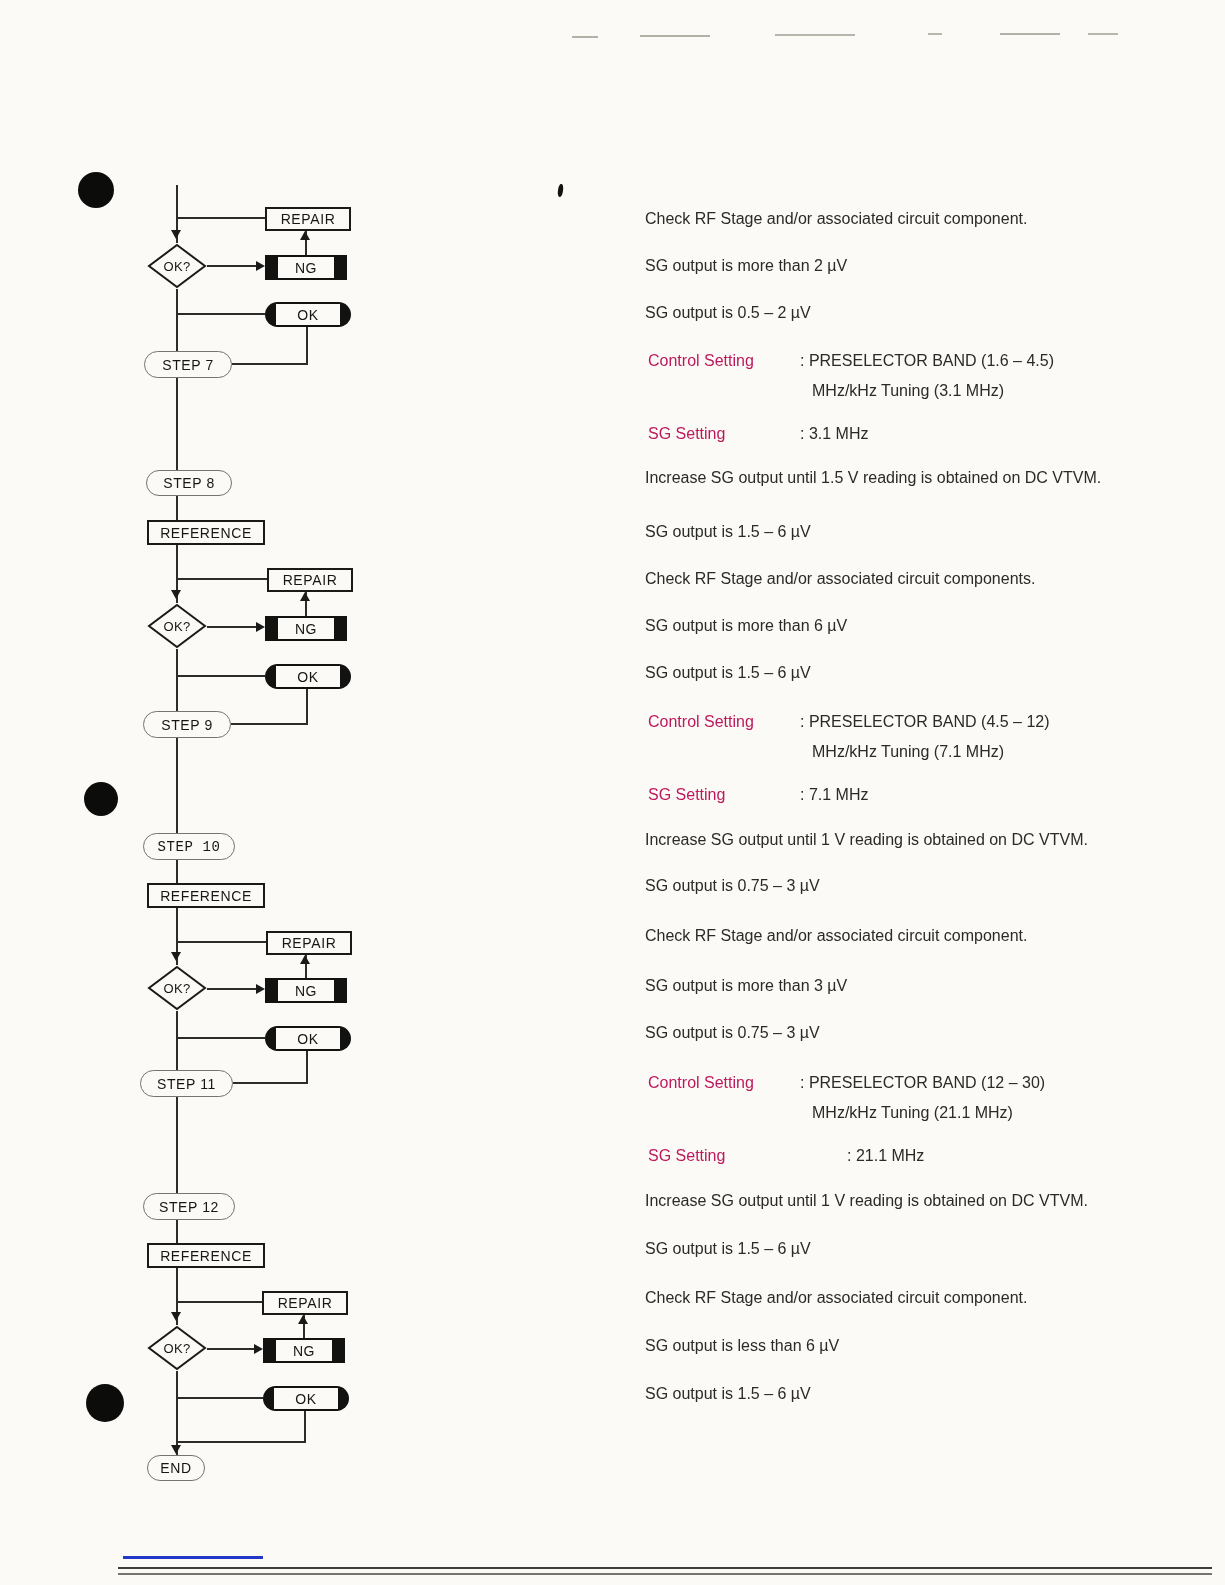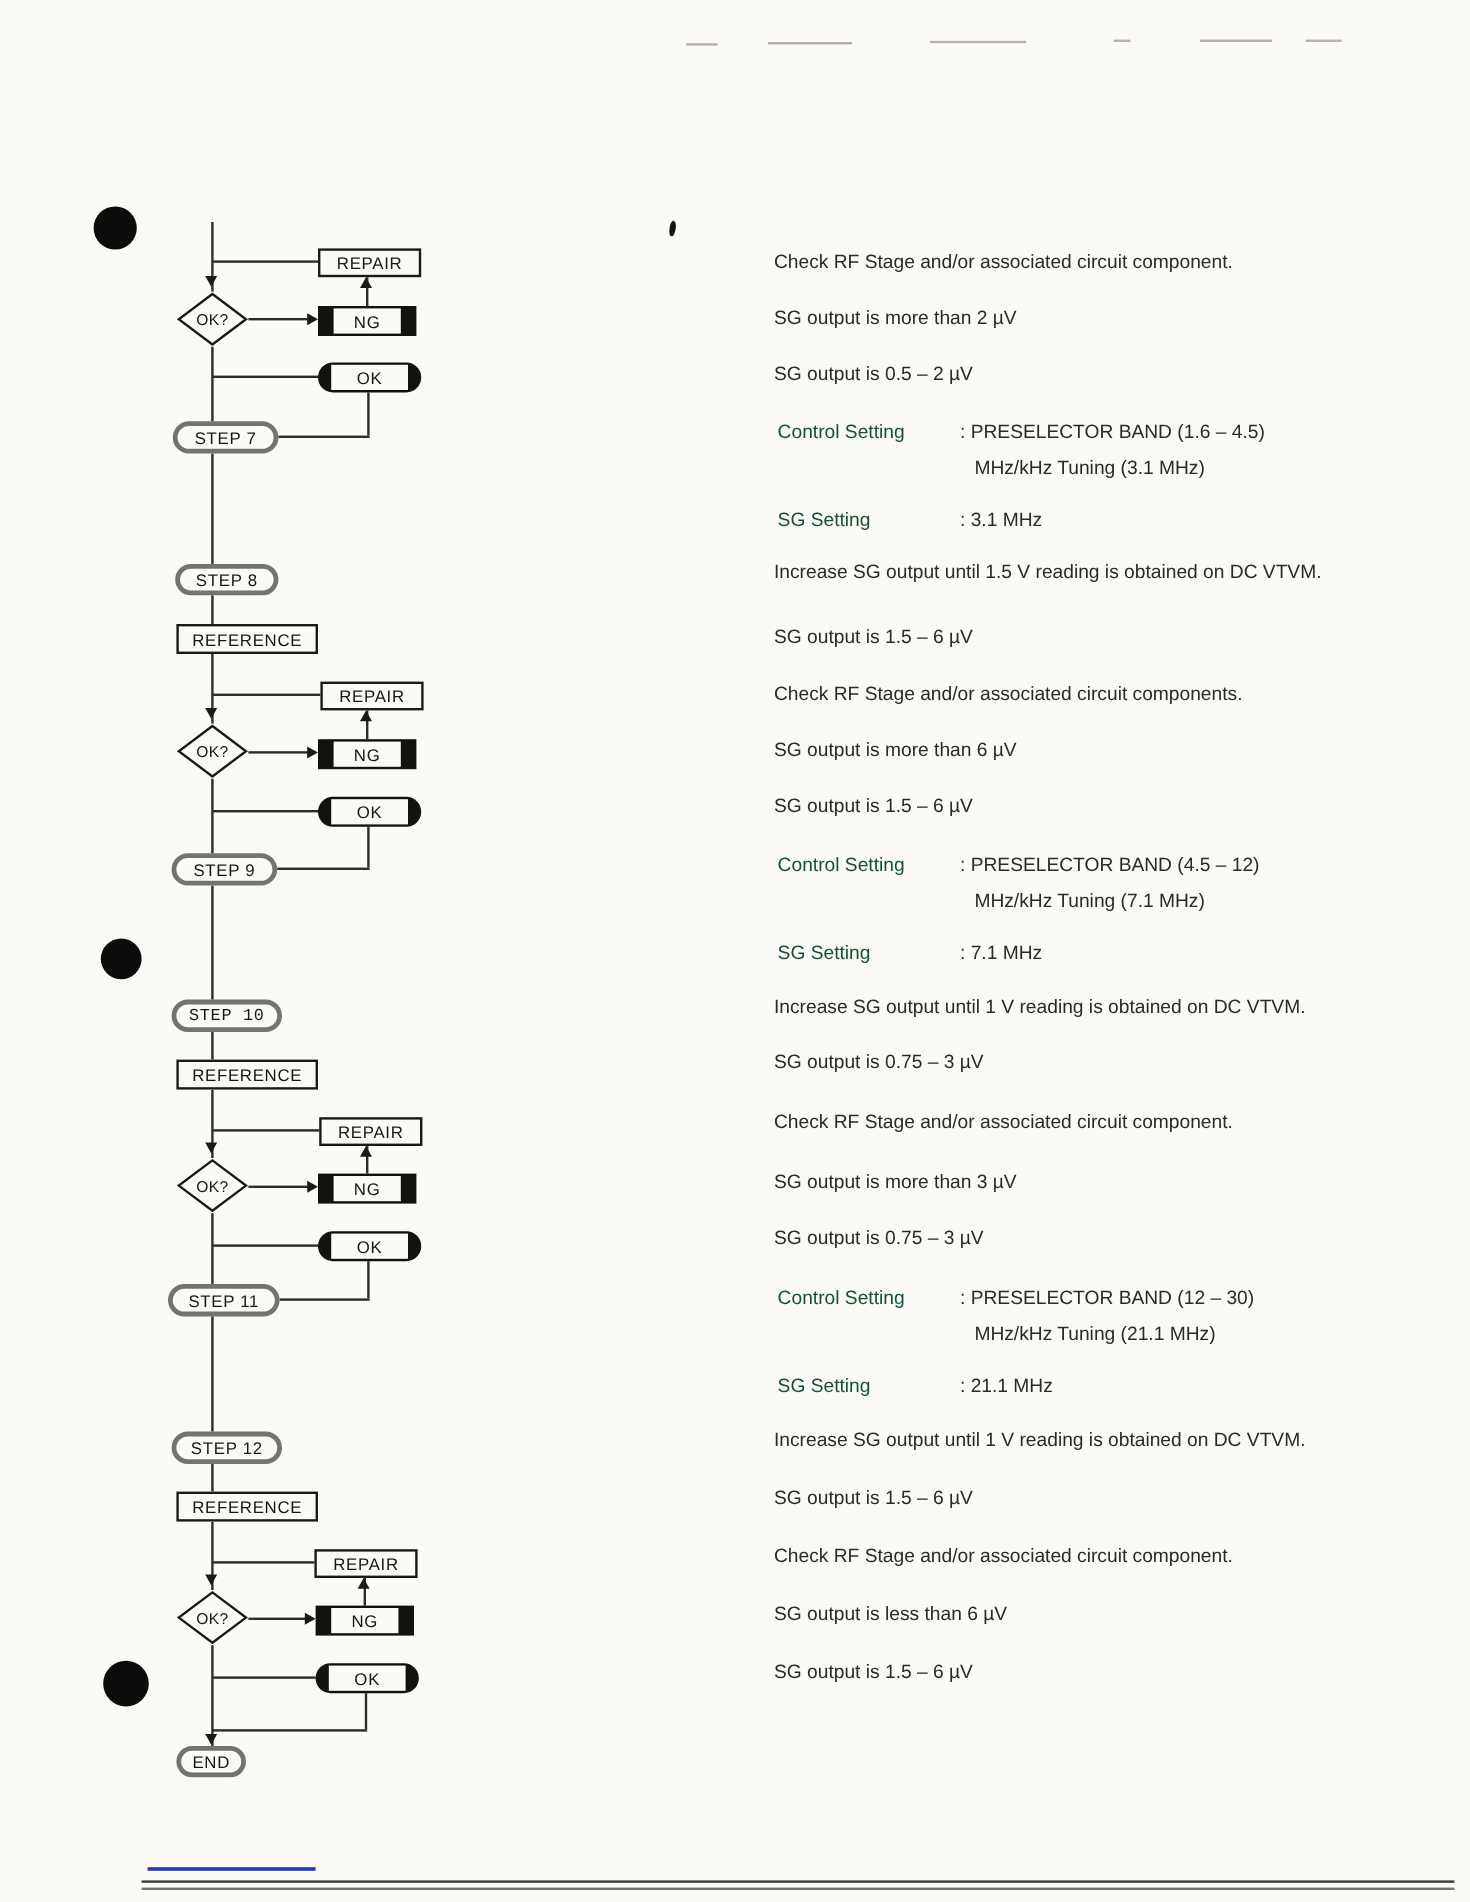--- a/index.html
+++ b/index.html
@@ -8,21 +8,21 @@
     position:relative; width:1225px; height:1585px;
     background:#fbfaf6; overflow:hidden;
     font-family:"Liberation Sans", sans-serif; color:#262624;
   }
   .line { position:absolute; background:#2c2c2a; }
   .flowbox {
     position:absolute; display:flex; align-items:center; justify-content:center;
     font-size:14px; letter-spacing:0.6px; color:#161614;
   }
   .rect { border:2px solid #1a1a18; background:#fbfaf6; }
-  .oval { border:4px solid #737373; border-radius:14px; background:#fbfaf6; }
+  .oval { border:1px solid #737373; border-radius:14px; background:#fbfaf6; }
   .ngbox { background:#121210; }
   .ngbox .mid {
     position:absolute; left:13px; right:13px; top:2px; bottom:2px;
     background:#fbfaf6; display:flex; align-items:center; justify-content:center;
   }
   .capbox { background:#121210; border-radius:13px; }
   .capbox .mid {
     position:absolute; left:11px; right:11px; top:2px; bottom:2px;
     background:#fbfaf6; display:flex; align-items:center; justify-content:center;
   }
@@ -31,21 +31,21 @@
     position:absolute; left:0; top:0; right:0; bottom:0;
     display:flex; align-items:center; justify-content:center;
     font-size:13px; letter-spacing:0.3px; color:#161614;
   }
   .arr { position:absolute; width:0; height:0; }
   .arr.right { border-top:5px solid transparent; border-bottom:5px solid transparent; border-left:9px solid #1a1a18; }
   .arr.up    { border-left:5px solid transparent; border-right:5px solid transparent; border-bottom:9px solid #1a1a18; }
   .arr.down  { border-left:5px solid transparent; border-right:5px solid transparent; border-top:9px solid #1a1a18; }
   .note { position:absolute; left:645px; font-size:16px; white-space:nowrap; color:#2a2a28; }
   .note.wrapped { white-space:normal; width:460px; line-height:31px; }
-  .kv-label { position:absolute; left:648px; font-size:16px; white-space:nowrap; color:#14532d; }
+  .kv-label { position:absolute; left:648px; font-size:16px; white-space:nowrap; color:#be185d; }
   .kv-value { position:absolute; left:800px; font-size:16px; white-space:nowrap; color:#2a2a28; }
   .kv-value2 { position:absolute; left:812px; font-size:16px; white-space:nowrap; color:#2a2a28; }
   .dot { position:absolute; background:#0c0c0a; border-radius:50%; }
   .artifact { position:absolute; }
 </style>
 </head>
 <body>
 
 <div class="page">
 
@@ -242,21 +242,21 @@
   <div class="note" style="top:877px;">SG output is 0.75 – 3 µV</div>
   <div class="note" style="top:927px;">Check RF Stage and/or associated circuit component.</div>
   <div class="note" style="top:977px;">SG output is more than 3 µV</div>
   <div class="note" style="top:1024px;">SG output is 0.75 – 3 µV</div>
 
   <span class="kv-label" style="top:1074px;">Control Setting</span>
   <span class="kv-value" style="top:1074px;">: PRESELECTOR BAND (12 – 30)</span>
   <span class="kv-value2" style="top:1104px;">MHz/kHz Tuning (21.1 MHz)</span>
 
   <span class="kv-label" style="top:1147px;">SG Setting</span>
-  <span class="kv-value" style="top:1147px;">: 21.1 MHz</span>
+  <span class="kv-value" style="top:1147px;margin-left:47px;">: 21.1 MHz</span>
 
   <div class="note" style="top:1192px;">Increase SG output until 1 V reading is obtained on DC VTVM.</div>
   <div class="note" style="top:1240px;">SG output is 1.5 – 6 µV</div>
   <div class="note" style="top:1289px;">Check RF Stage and/or associated circuit component.</div>
   <div class="note" style="top:1337px;">SG output is less than 6 µV</div>
   <div class="note" style="top:1385px;">SG output is 1.5 – 6 µV</div>
 
 </div>
 
 </body></html>

